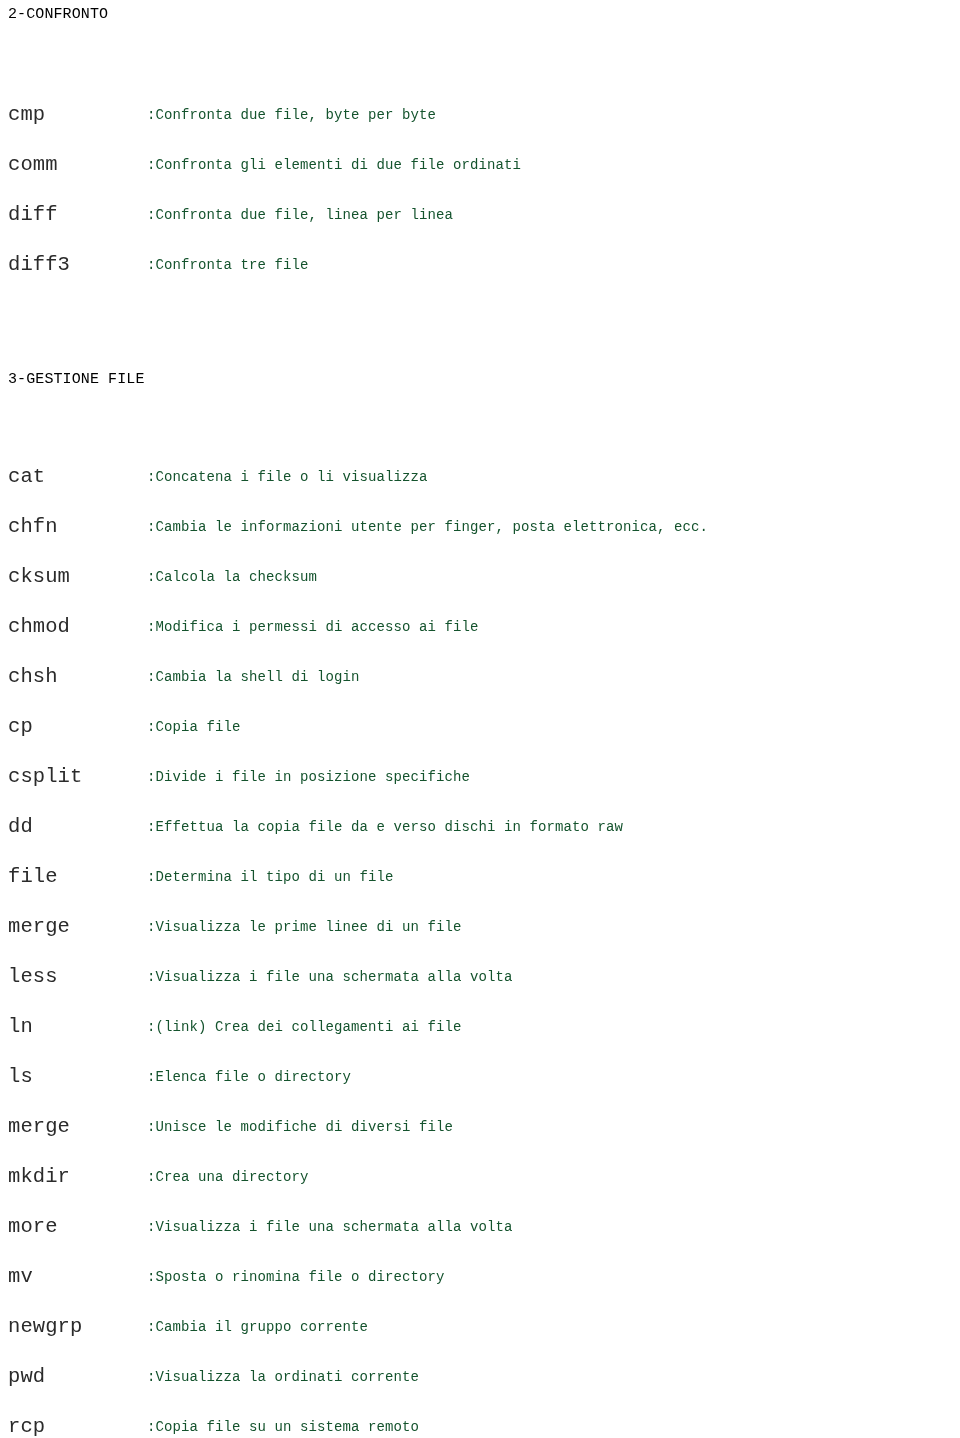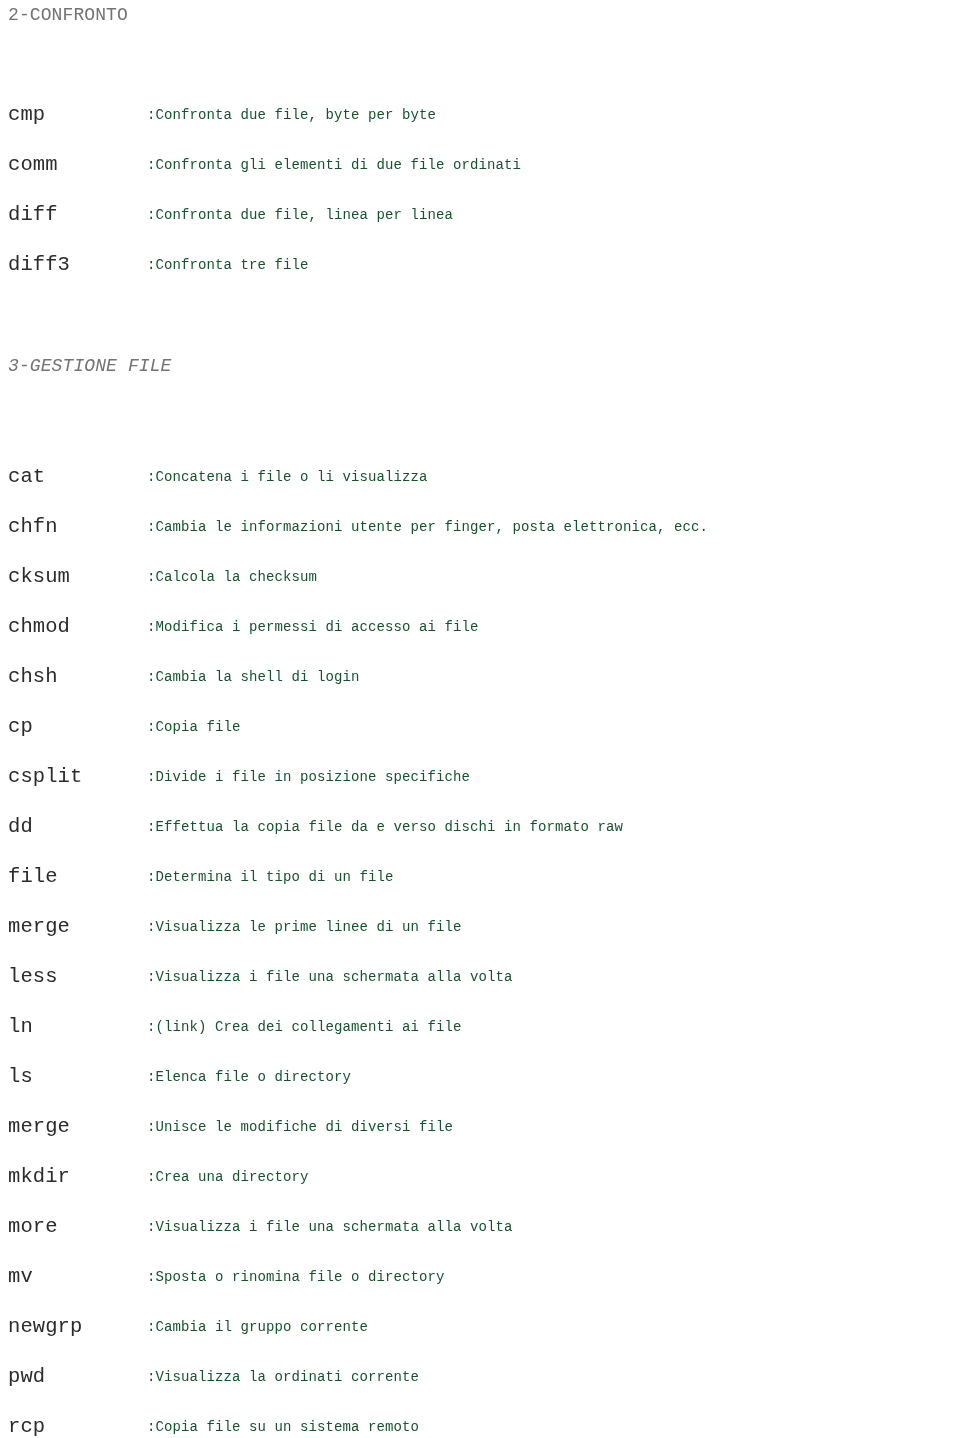--- a/index.html
+++ b/index.html
@@ -21,28 +21,28 @@
   .page {
     position: relative;
     width: 960px;
     height: 1438px;
   }
 
   
   .section-heading {
     position: absolute;
     left: 8px;
-    font-size: 18px;
+    font-size: 15px;
     line-height: 22px;
     letter-spacing: 0.1px;
     white-space: pre;
-    color: #737373;
+    color: #000000;
   }
   #heading-confronto { top: 4px; }
-  #heading-gestione  { top: 355px; font-style: italic; }
+  #heading-gestione  { top: 369px; }
 
   
   .cmd-row {
     position: absolute;
     left: 0;
     width: 960px;
     height: 26px;
     white-space: pre;
     padding-left: 20px;
   }

